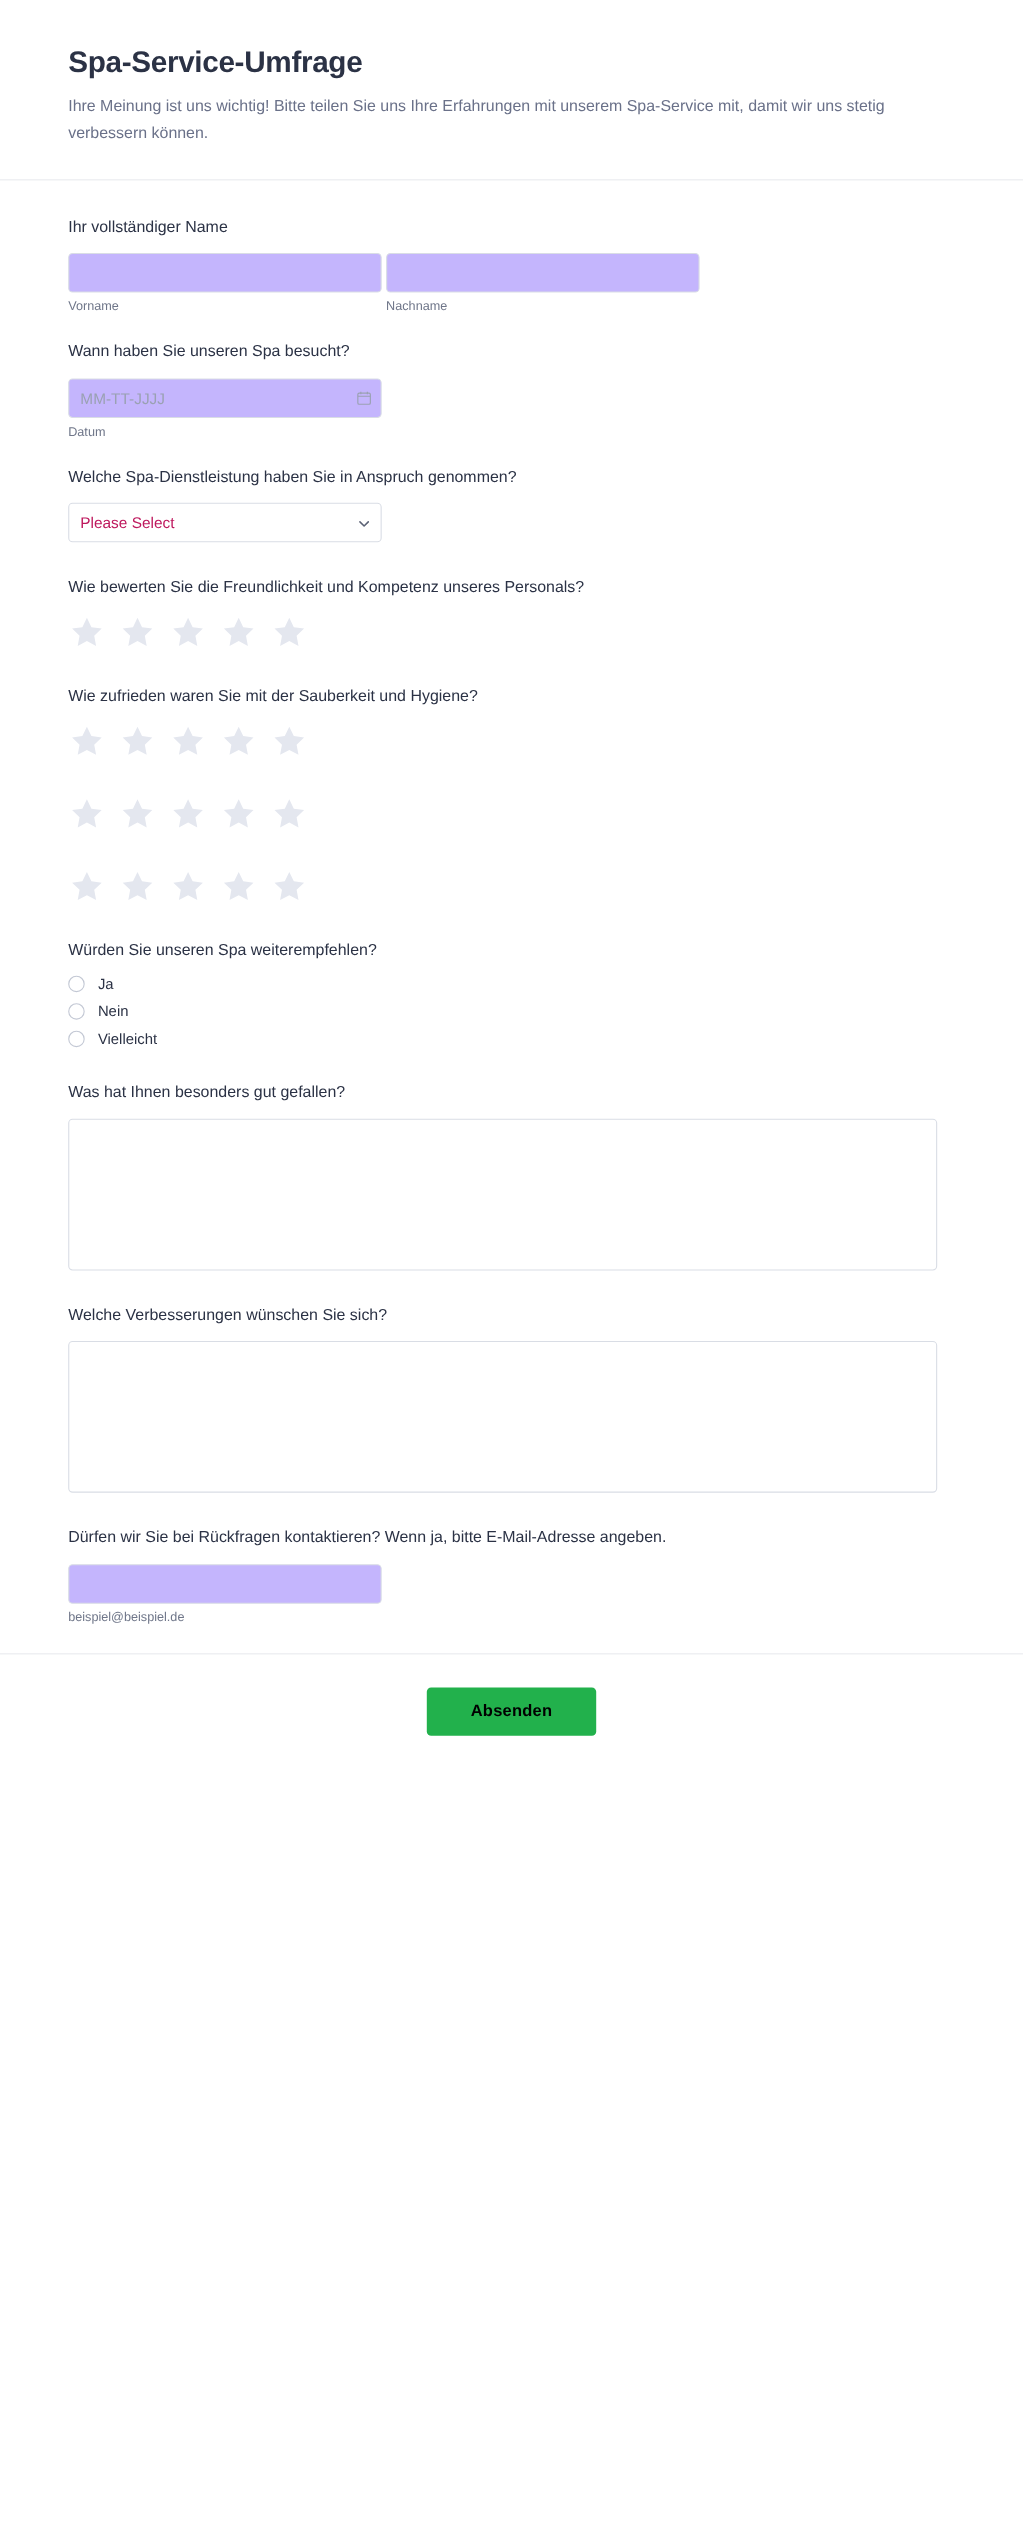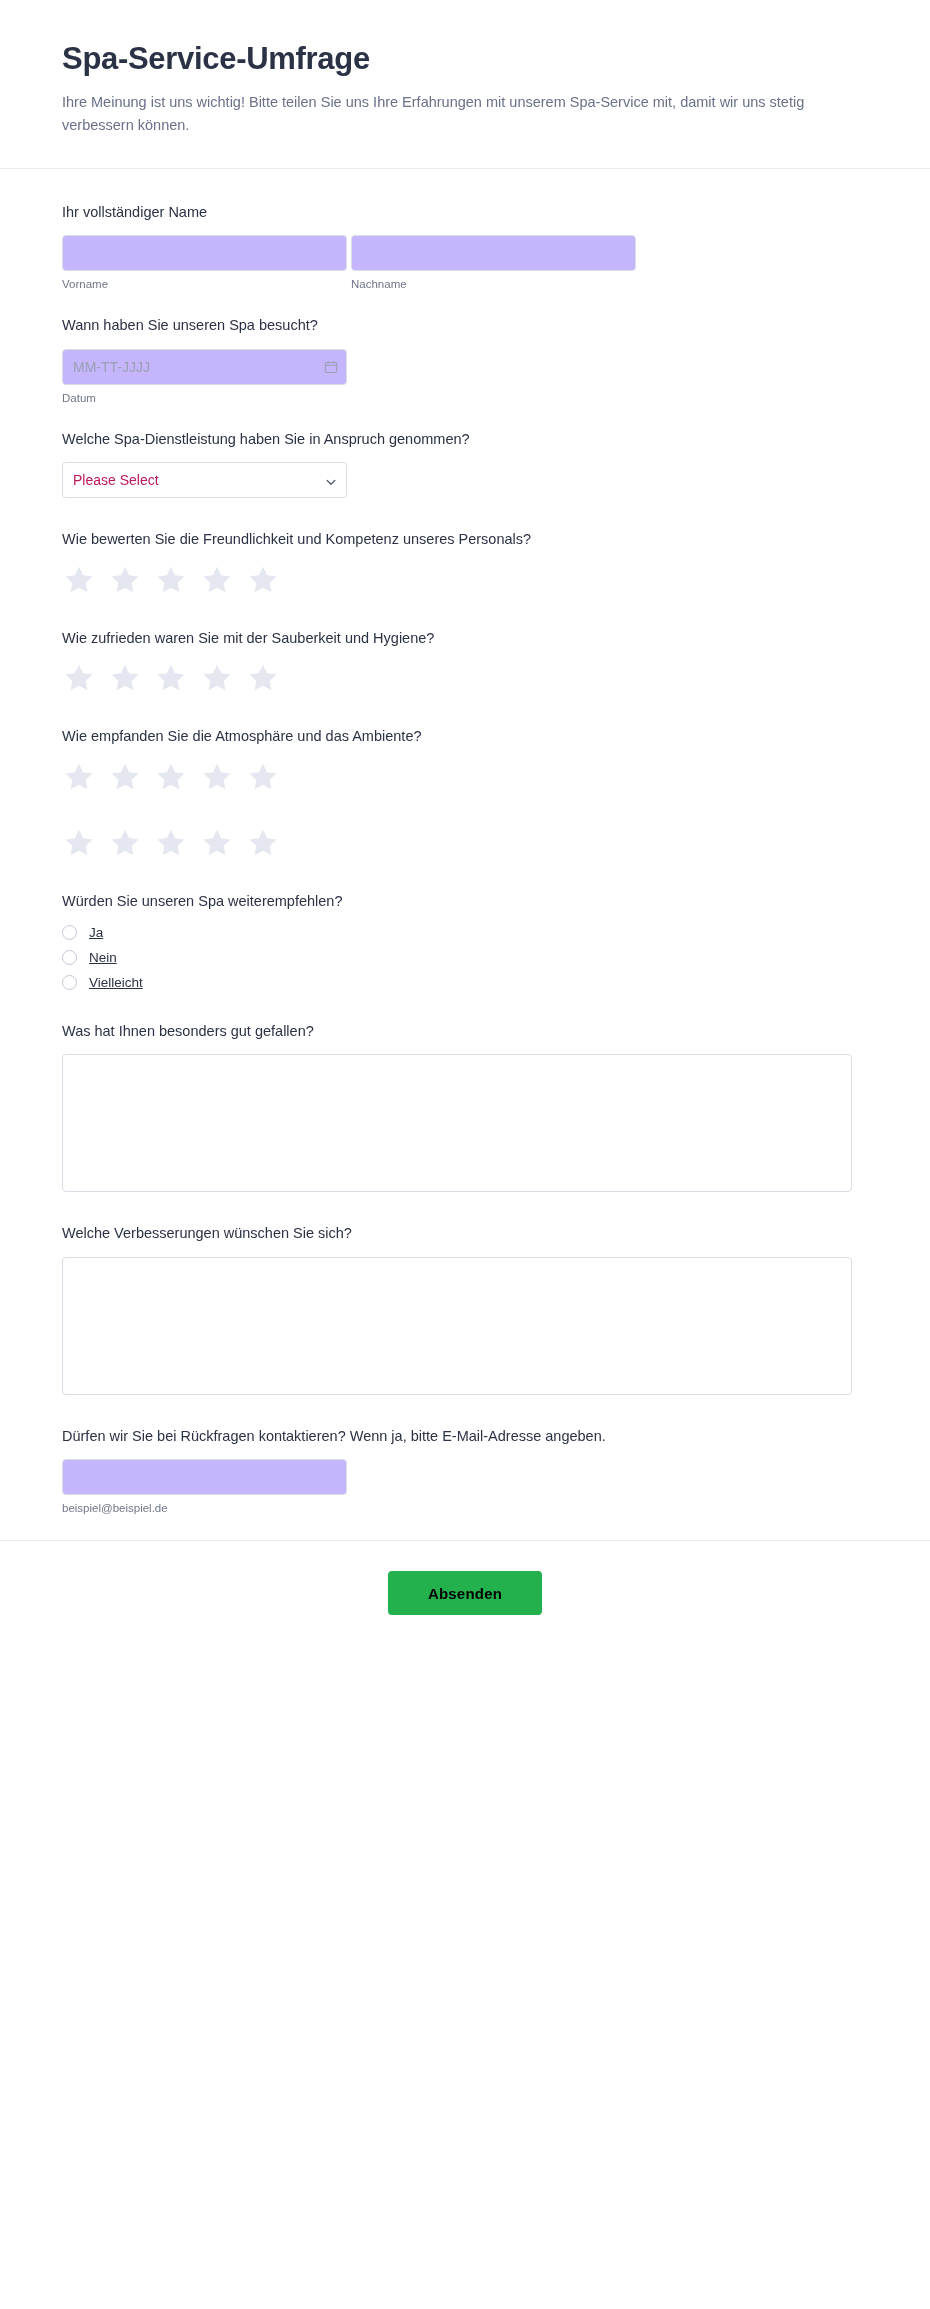--- a/index.html
+++ b/index.html
@@ -21,21 +21,21 @@
     box-sizing: border-box;
   }
 
   
   .form-header {
     padding: 40px 62px 30px 62px;
     border-bottom: 1px solid #e8eaee;
     box-sizing: border-box;
   }
   .form-title {
-    font-size: 31px;
+    font-size: 27px;
     font-weight: bold;
     letter-spacing: -0.3px;
     color: #2b3245;
     margin: 0 0 14px 0;
     line-height: 1.2;
   }
   .form-subtitle {
     font-size: 14.5px;
     line-height: 1.6;
     color: #6a7189;
@@ -138,21 +138,20 @@
     width: 34px;
     height: 34px;
     display: block;
   }
 
   
   .radio-row {
     display: flex;
     align-items: flex-end;
     margin-bottom: 10px;
-    text-decoration: underline;
   }
   .radio-circle {
     width: 15px;
     height: 15px;
     border: 1px solid #c3c8d4;
     border-radius: 50%;
     background: #fff;
     box-sizing: border-box;
     margin-right: 12px;
     flex: none;
@@ -299,21 +298,20 @@
         <span class="star"><svg width="34" height="34" viewBox="0 0 24 24" fill="#e4e7ef">
               <path d="M12 2.6l2.9 6.0 6.6.9-4.8 4.6 1.2 6.5L12 17.5 6.1 20.6l1.2-6.5L2.5 9.5l6.6-.9z"></path>
             </svg></span>
         <span class="star"><svg width="34" height="34" viewBox="0 0 24 24" fill="#e4e7ef">
               <path d="M12 2.6l2.9 6.0 6.6.9-4.8 4.6 1.2 6.5L12 17.5 6.1 20.6l1.2-6.5L2.5 9.5l6.6-.9z"></path>
             </svg></span>
       </div>
     </div>
 
     <div class="question q-gap-lg">
-      <span class="q-label">Wie empfanden Sie die Atmosphäre und das Ambiente?</span>
       <div class="stars">
         <span class="star"><svg width="34" height="34" viewBox="0 0 24 24" fill="#e4e7ef">
               <path d="M12 2.6l2.9 6.0 6.6.9-4.8 4.6 1.2 6.5L12 17.5 6.1 20.6l1.2-6.5L2.5 9.5l6.6-.9z"></path>
             </svg></span>
         <span class="star"><svg width="34" height="34" viewBox="0 0 24 24" fill="#e4e7ef">
               <path d="M12 2.6l2.9 6.0 6.6.9-4.8 4.6 1.2 6.5L12 17.5 6.1 20.6l1.2-6.5L2.5 9.5l6.6-.9z"></path>
             </svg></span>
         <span class="star"><svg width="34" height="34" viewBox="0 0 24 24" fill="#e4e7ef">
               <path d="M12 2.6l2.9 6.0 6.6.9-4.8 4.6 1.2 6.5L12 17.5 6.1 20.6l1.2-6.5L2.5 9.5l6.6-.9z"></path>
             </svg></span>

